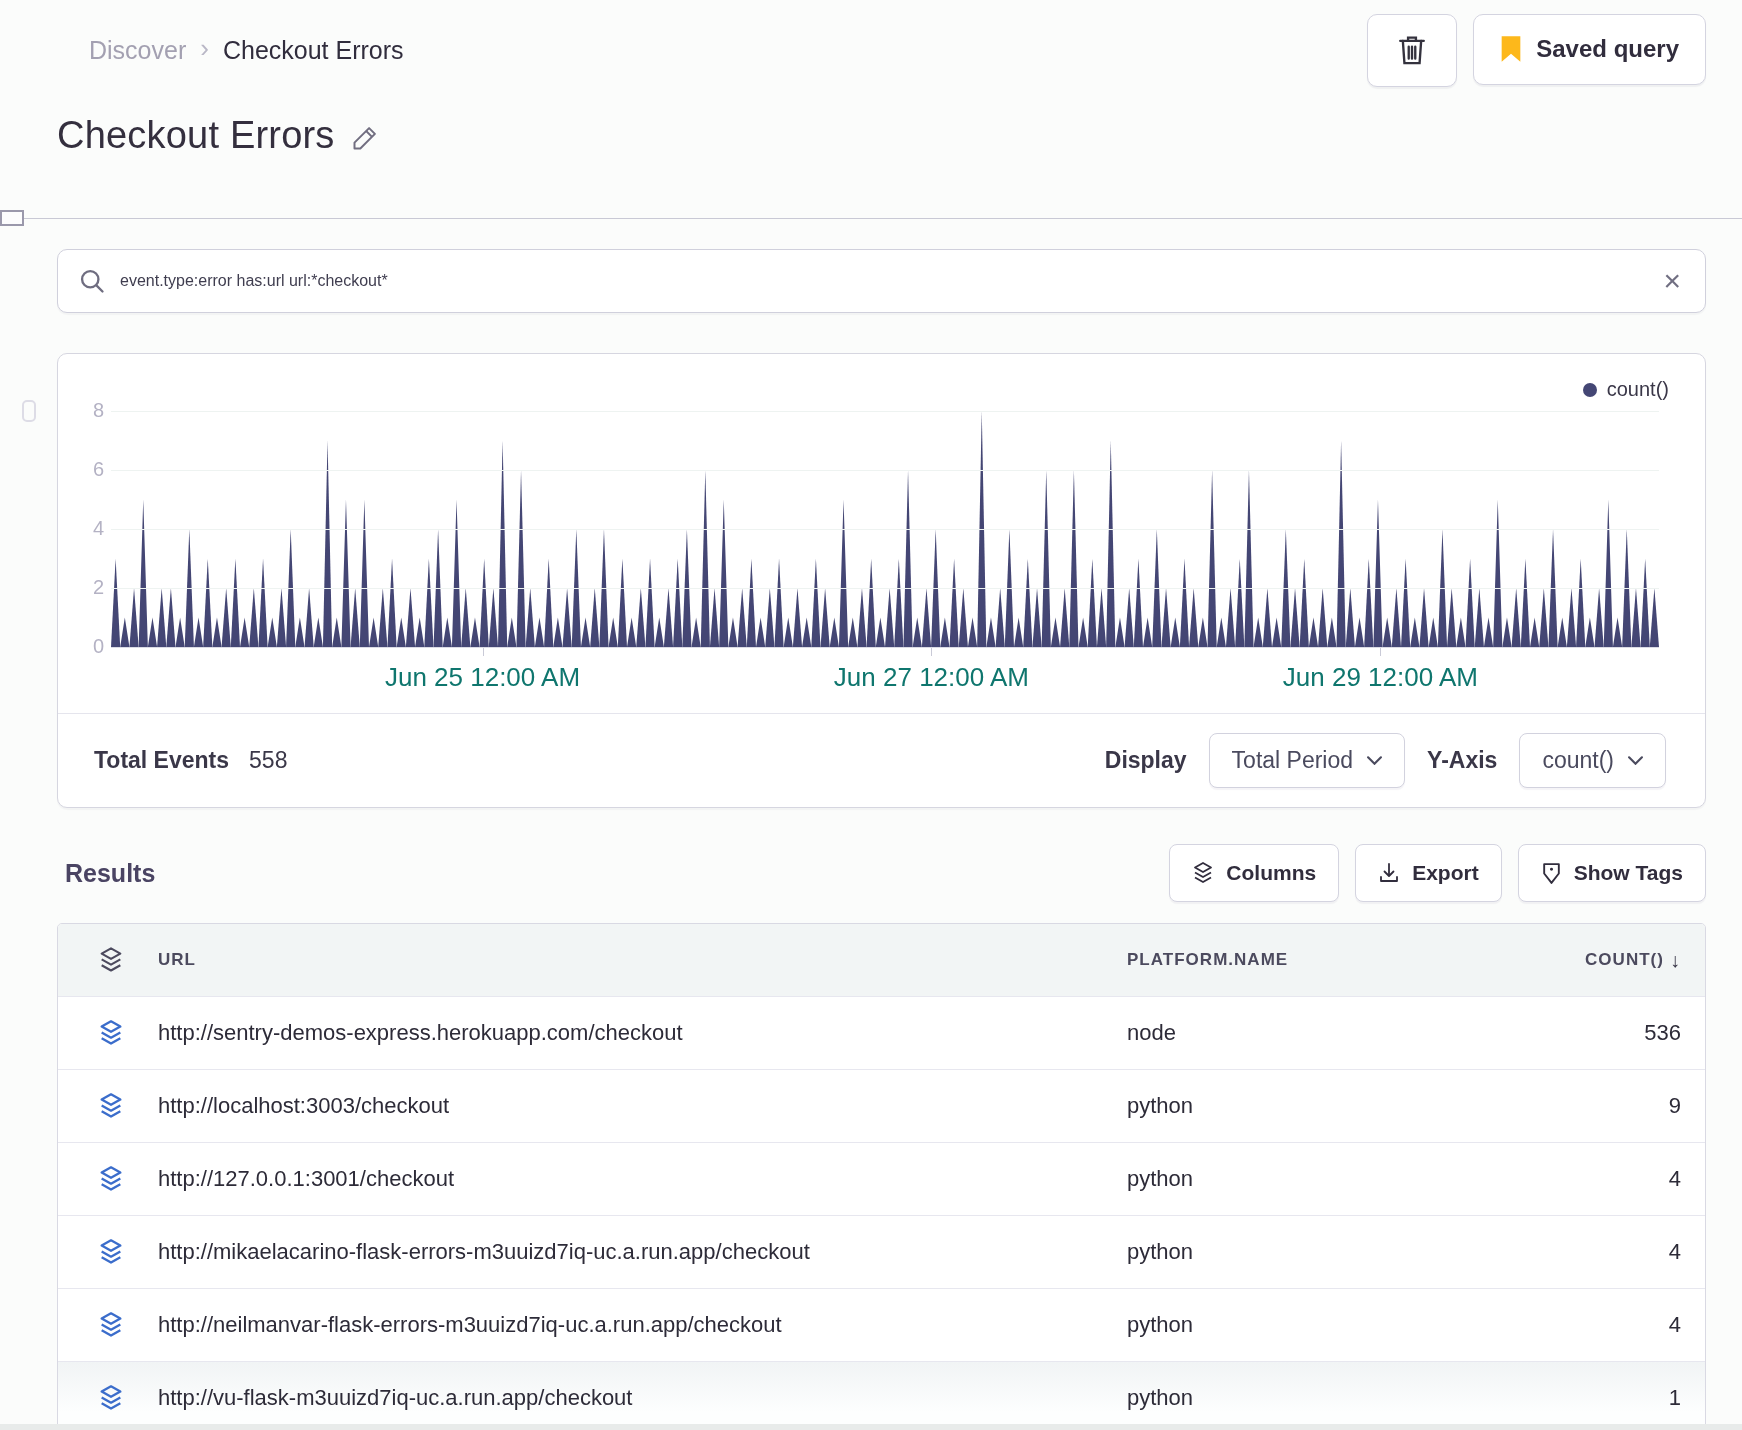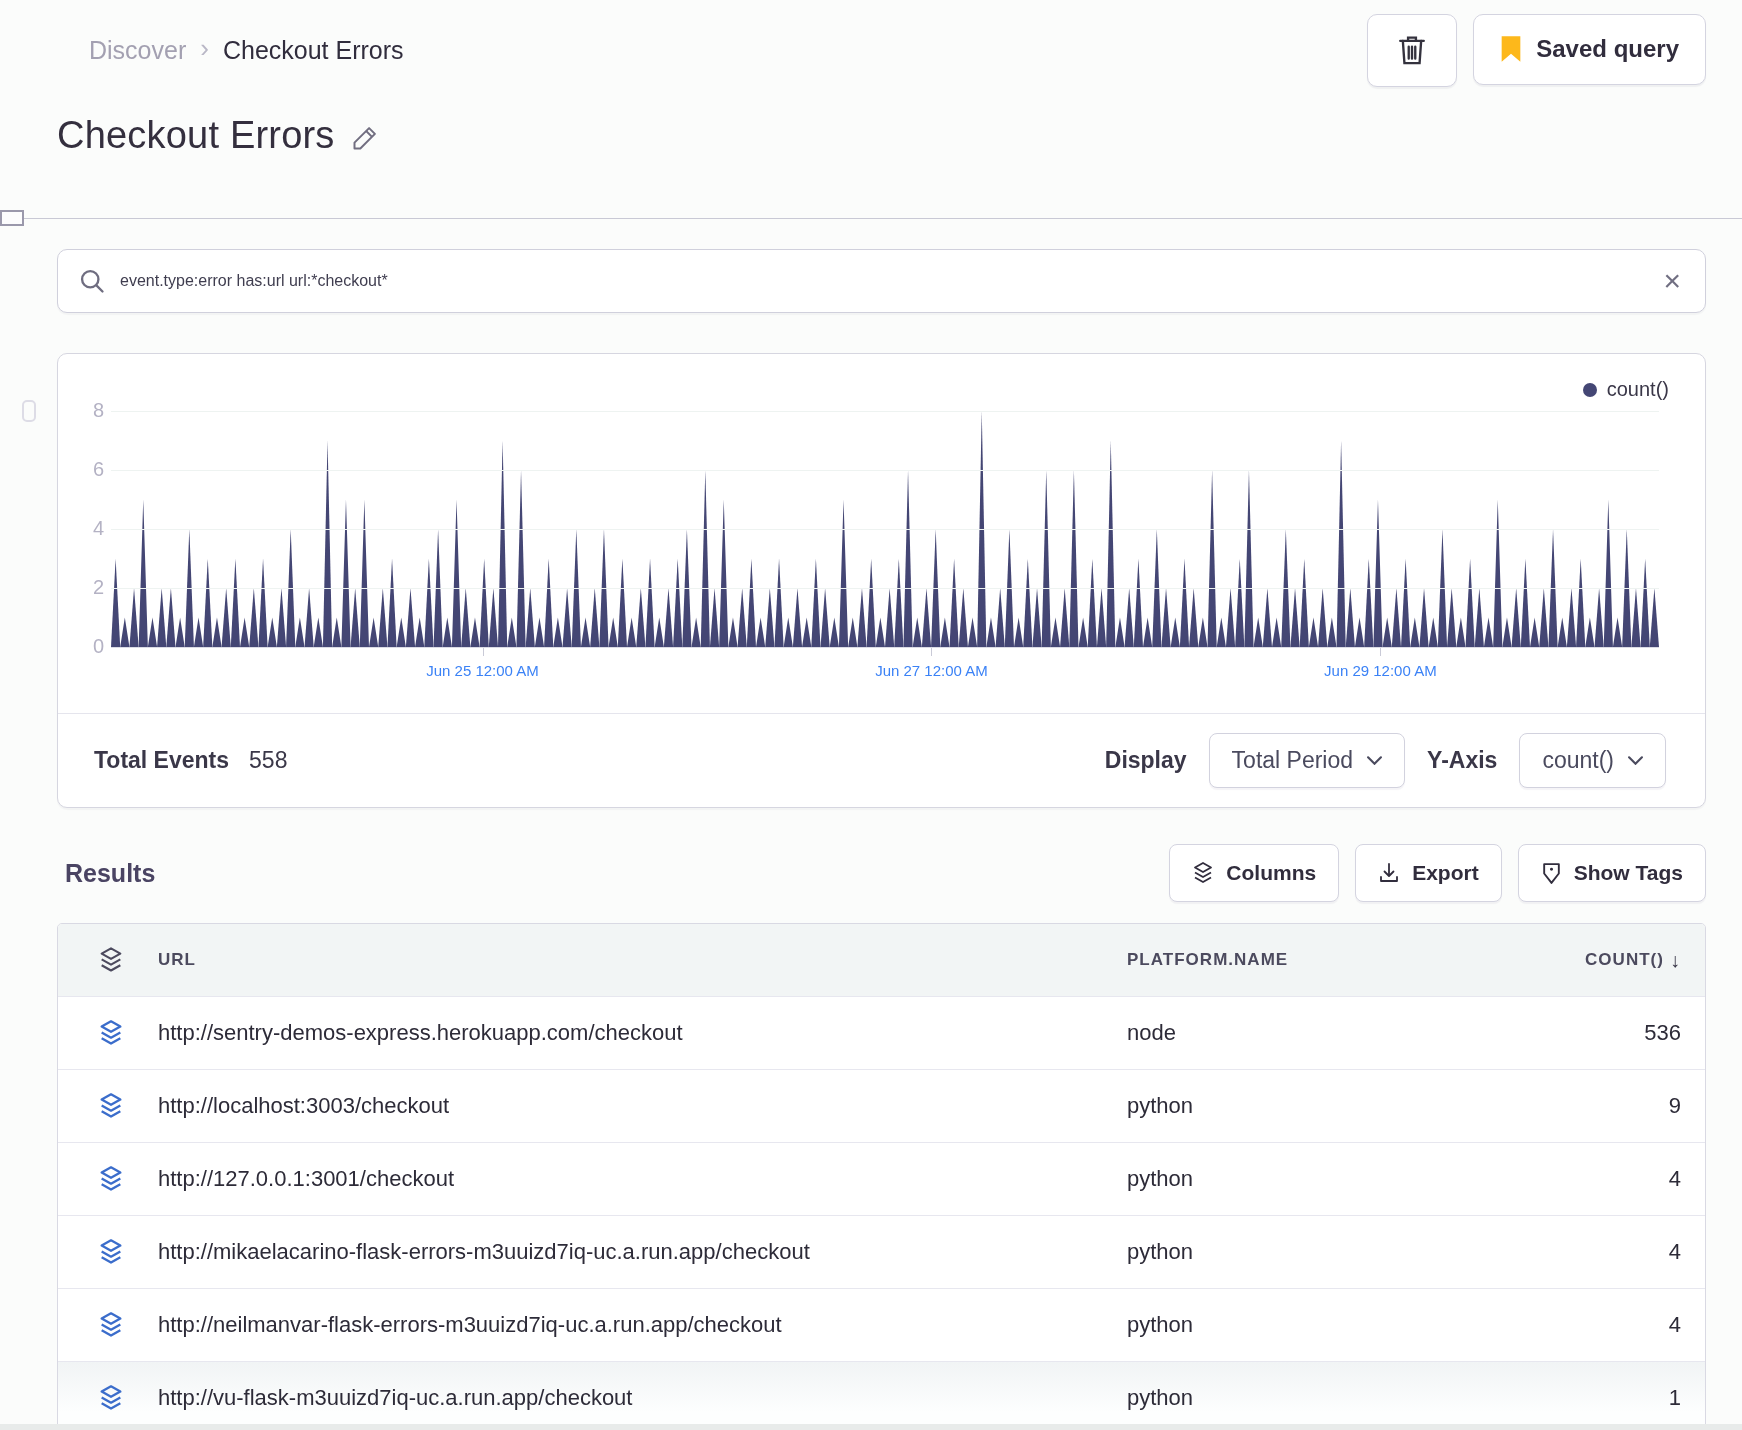--- a/index.html
+++ b/index.html
@@ -52,21 +52,21 @@
     margin-top:40px;height:453px;background:#fff;border:1px solid #d6d6e0;border-radius:10px;
     position:relative;box-shadow:0 2px 1px rgba(54,45,89,0.04);
   }
   .legend{position:absolute;top:24px;right:36px;display:flex;align-items:center;gap:10px;font-size:20px;color:#3a3748;}
   .legend-dot{width:14px;height:14px;border-radius:50%;background:#444674;display:inline-block;}
   .plot{position:absolute;left:53px;right:46px;top:57px;height:236px;border-bottom:1px solid #dadbe5;}
   .gridline{position:absolute;left:0;right:0;height:1px;background:#eef3f1;}
   .spikes{position:absolute;left:0;top:0;width:100%;height:100%;display:block;}
   .ylabel{position:absolute;width:36px;text-align:right;font-size:20px;color:#b4b2c4;}
   .xtick{position:absolute;top:294px;width:1px;height:8px;background:#c9cad7;}
-  .xlabel{position:absolute;top:308px;width:220px;margin-left:-110px;text-align:center;font-size:15px;color:#3b82f6;}
+  .xlabel{position:absolute;top:308px;width:220px;margin-left:-110px;text-align:center;font-size:26px;color:#0f766e;}
   .chart-footer{
     position:absolute;left:0;right:0;bottom:0;height:93px;border-top:1px solid #e5e5ed;
     display:flex;align-items:center;justify-content:space-between;padding:0 39px 0 36px;
   }
   .tot{display:flex;align-items:baseline;gap:20px;font-size:23px;}
   .tot b{font-weight:700;color:#3a3748;}
   .foot-right{display:flex;align-items:center;gap:22px;font-size:23px;}
   .foot-right b{font-weight:700;color:#3a3748;}
   .select-btn{
     display:flex;align-items:center;gap:14px;height:55px;padding:0 22px;

